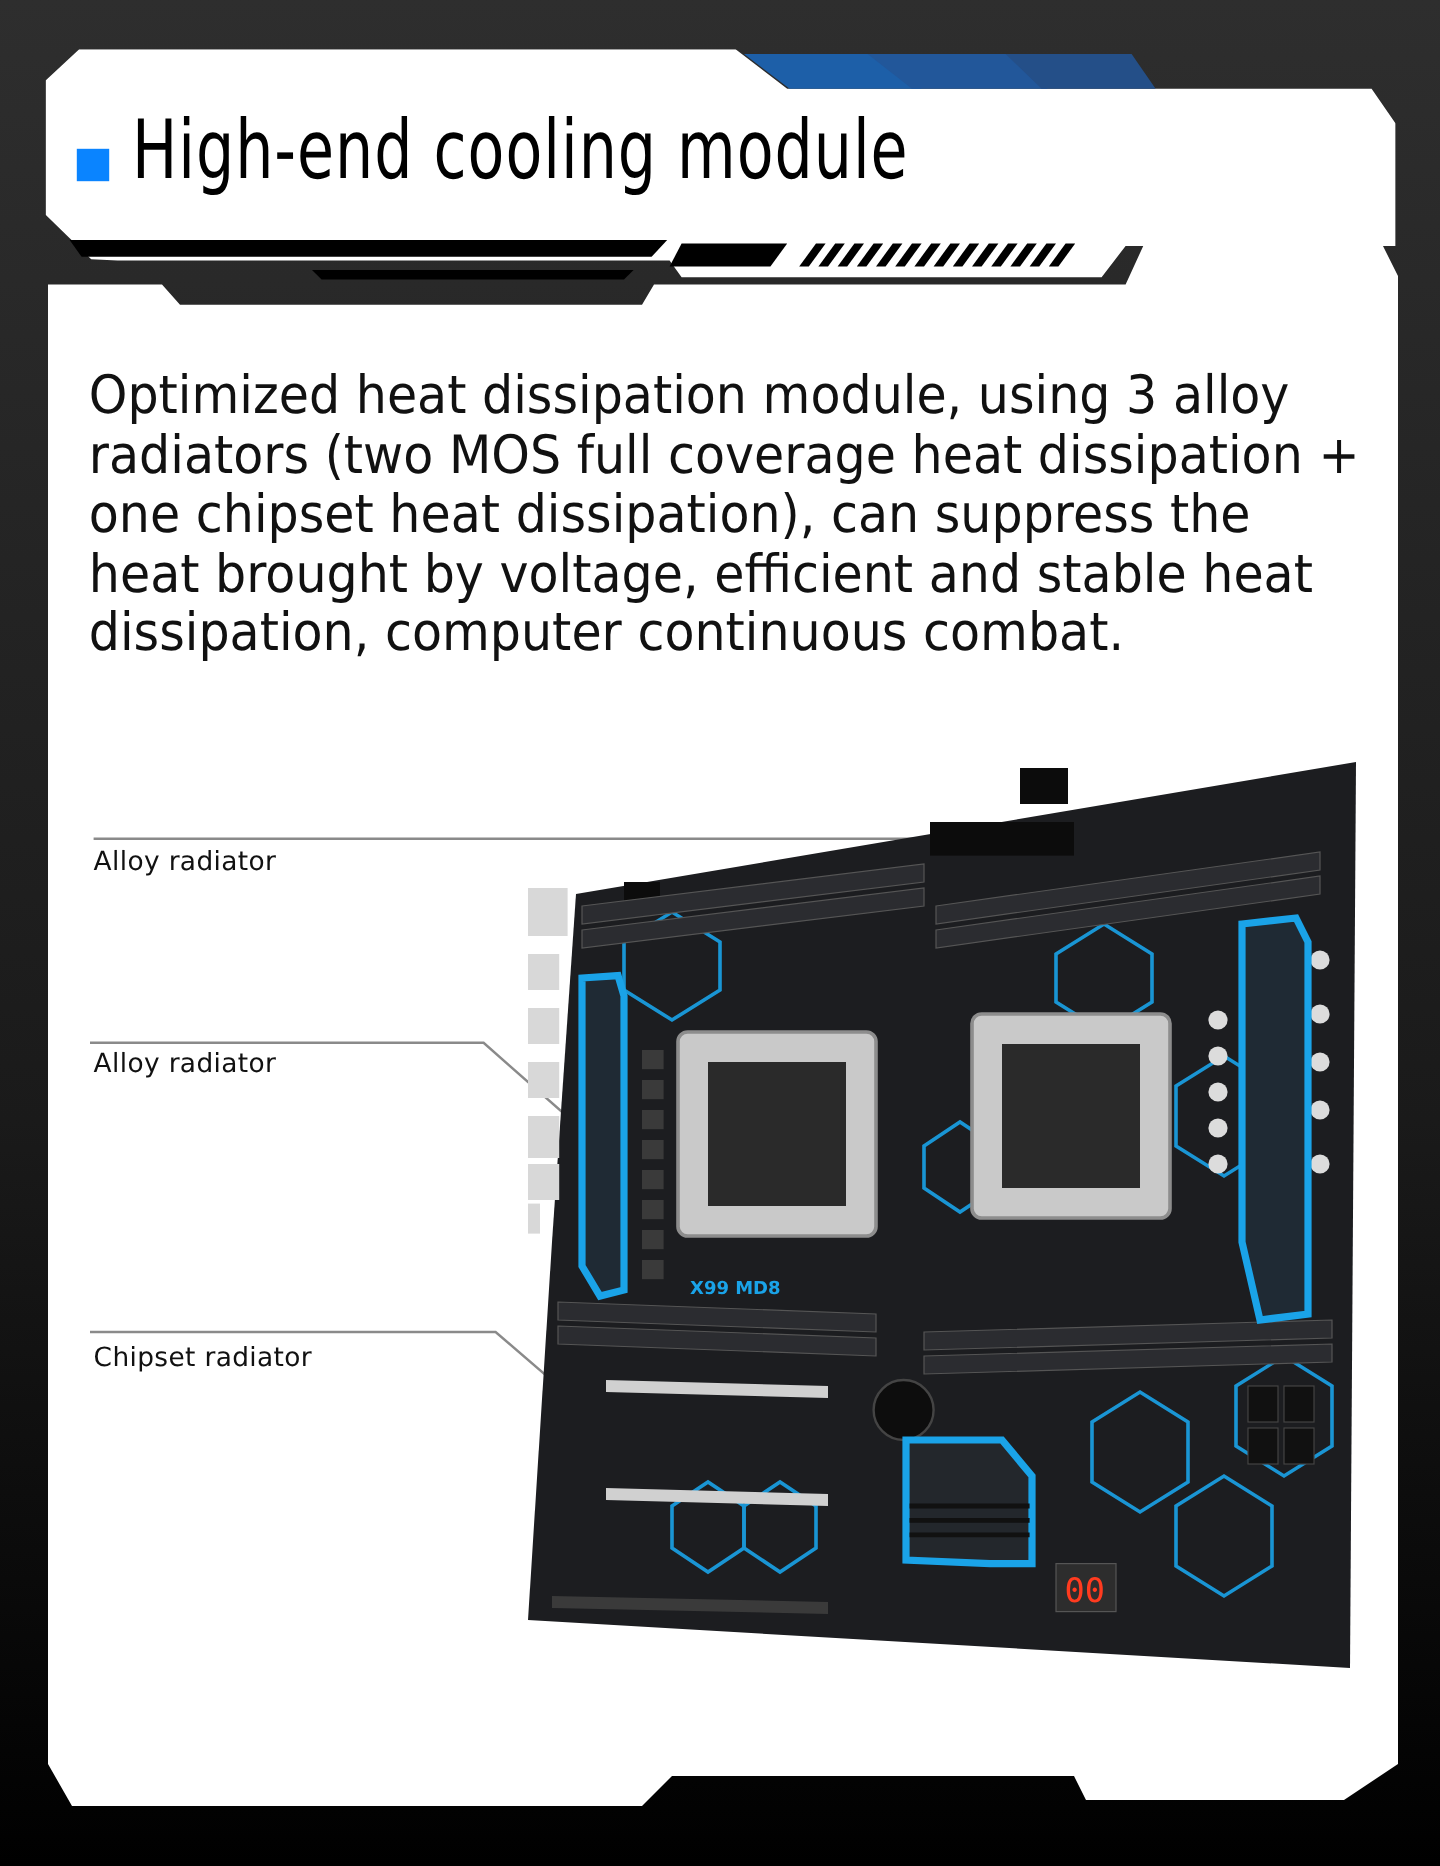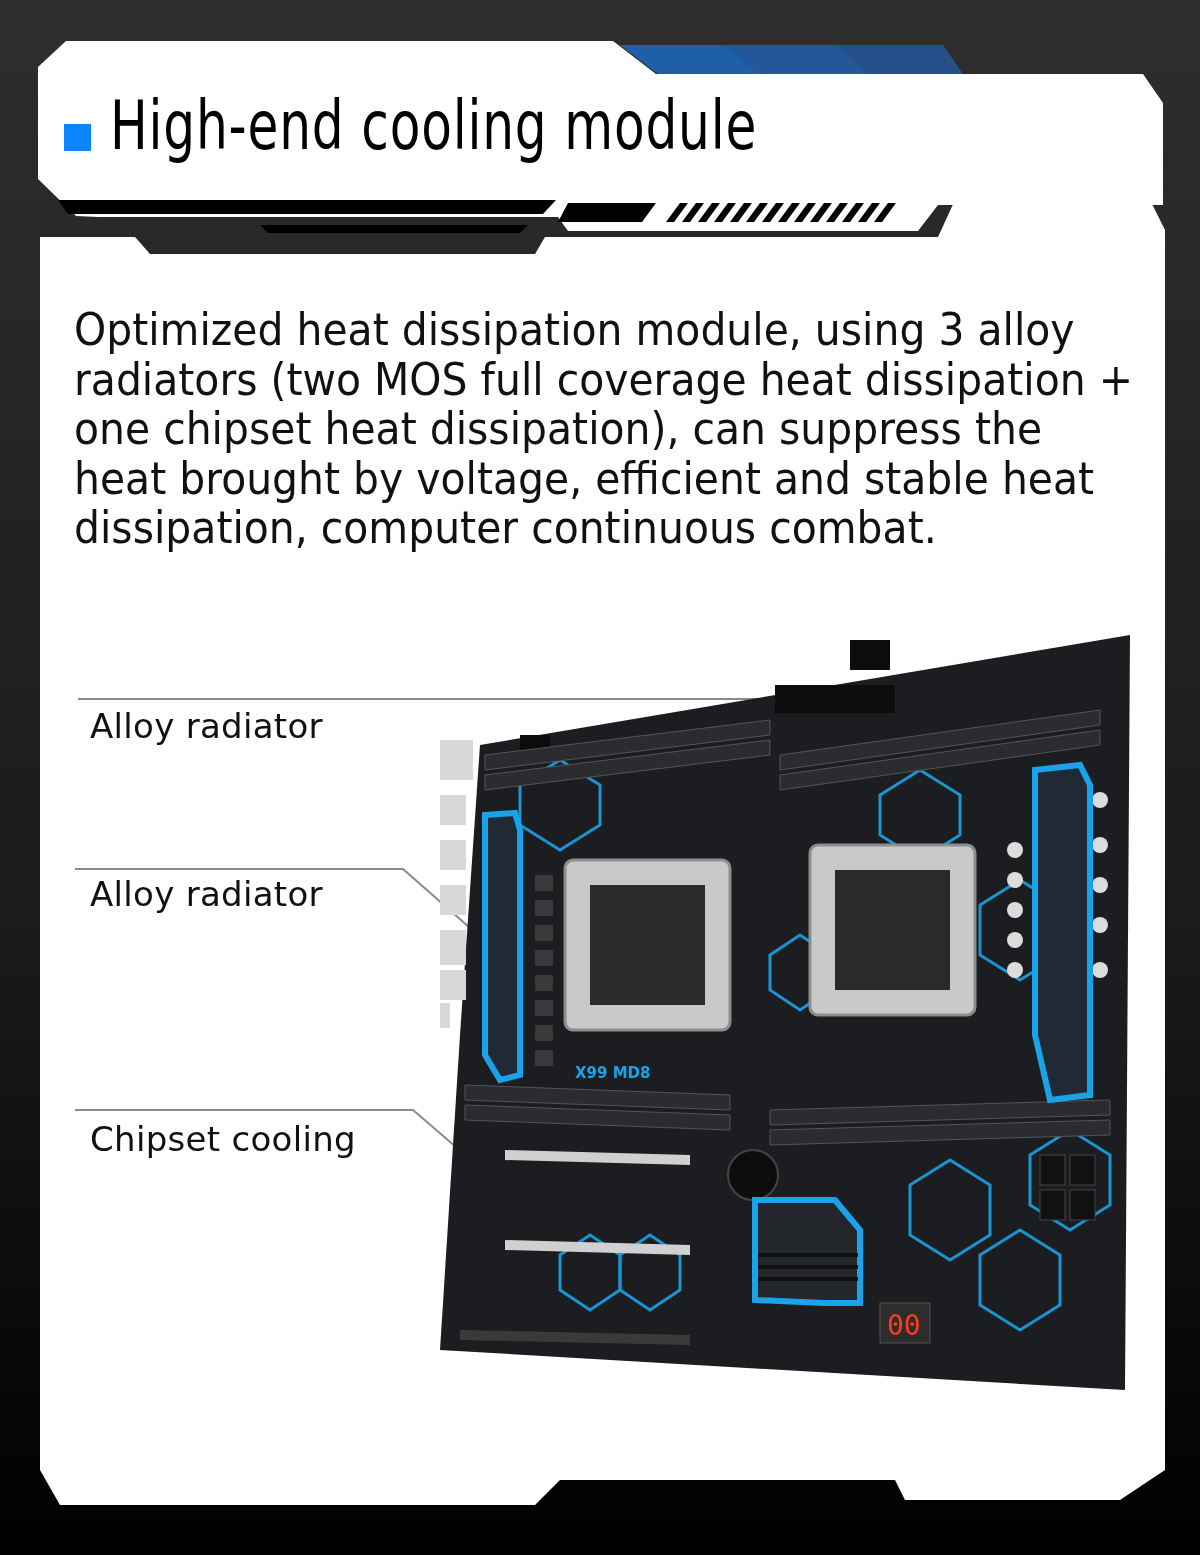--- a/index.html
+++ b/index.html
@@ -11,21 +11,21 @@
   .header-card{left:38px;top:41px;width:1125px;height:190px;}
   .header-card svg{position:absolute;left:0;top:0;}
   .title{position:absolute;left:110px;top:92px;font-size:68px;line-height:1;color:#000;
          font-family:"DejaVu Sans Condensed","DejaVu Sans",sans-serif;letter-spacing:1px;
          transform:scaleX(0.82);transform-origin:left top;white-space:nowrap;}
   .title-square{position:absolute;left:64px;top:124px;width:27px;height:27px;background:#0a84ff;}
   
   .desc{position:absolute;left:74px;top:305px;width:1060px;font-size:44px;line-height:49.5px;color:#111;
         font-family:"DejaVu Sans","Liberation Sans",sans-serif;
         transform:scaleX(0.93);transform-origin:left top;width:1140px;}
-  .callout-label{position:absolute;left:90px;font-size:34px;color:#111;
+  .callout-label{position:absolute;left:78px;font-size:22px;color:#111;
         font-family:"DejaVu Sans",sans-serif;letter-spacing:0.3px;}
   .board{position:absolute;left:440px;top:635px;width:695px;height:760px;}
 </style>
 </head>
 <body>
 
 <div class="abs header-card">
   <svg width="1125" height="200" viewBox="0 0 1125 200">
 
     <polygon points="28,0 575,0 618,33 1105,33 1125,62 1125,164 900,164 880,190 530,190 520,176 60,176 38,175 0,138 0,26" fill="#ffffff"></polygon>
@@ -68,21 +68,21 @@
 <svg class="abs" style="left:0;top:0" width="1200" height="1555">
   <g stroke="#8a8a8a" stroke-width="2" fill="none">
     <polyline points="78,699 895,699 1050,826"></polyline>
     <polyline points="75,869 403,869 495,950"></polyline>
     <polyline points="75,1110 413,1110 550,1228 790,1228"></polyline>
   </g>
 </svg>
 
 <div class="callout-label" style="top:706px">Alloy radiator</div>
 <div class="callout-label" style="top:874px">Alloy radiator</div>
-<div class="callout-label" style="top:1119px">Chipset cooling</div>
+<div class="callout-label" style="top:1119px">Chipset radiator</div>
 
 <svg class="board" viewBox="0 0 695 760">
 
   <polygon points="40,110 690,0 685,755 0,715 20,400" fill="#1c1d20"></polygon>
 
   <g fill="#d8d8d8">
     <rect x="-12" y="105" width="45" height="40"></rect>
     <rect x="-2" y="160" width="28" height="30"></rect>
     <rect x="-2" y="205" width="28" height="30"></rect>
     <rect x="-2" y="250" width="28" height="30"></rect>

